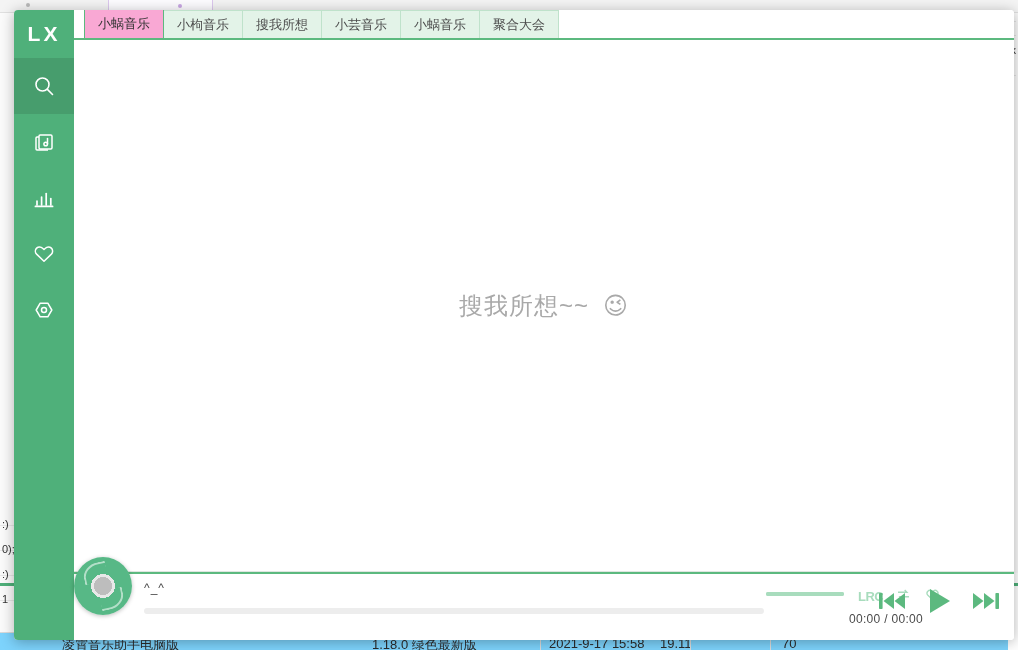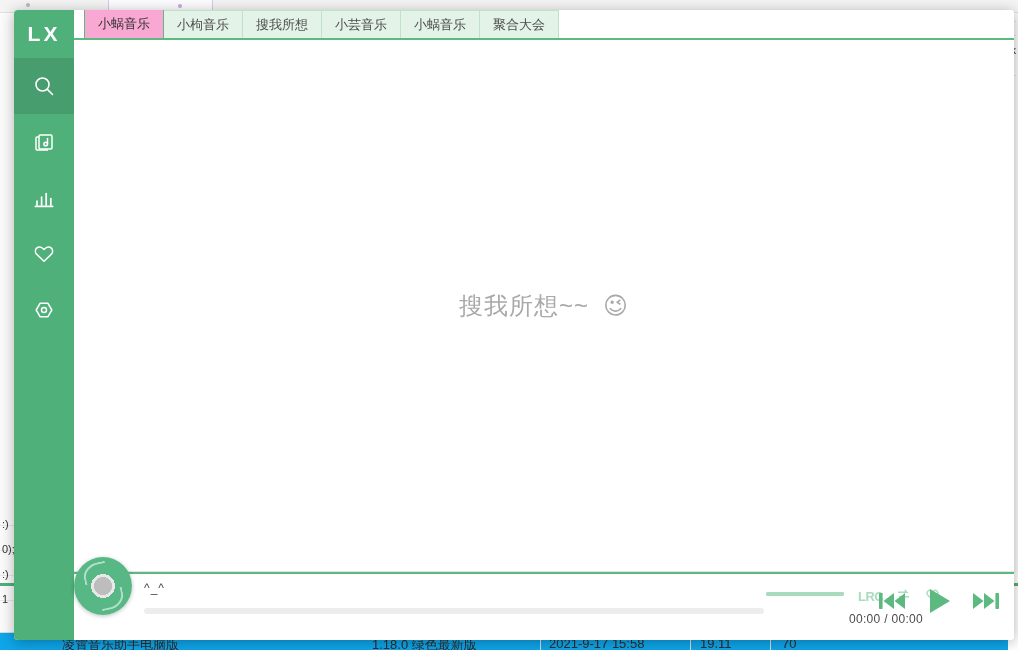--- a/index.html
+++ b/index.html
@@ -54,21 +54,21 @@
   .bg-rchar {
     position: absolute; right: 2px; top: 44px;
     font-size: 11px; color: #333;
   }
   .bg-greenline {
     position: absolute; left: 0; top: 583px; width: 1018px; height: 3px;
     background: #4fb07a;
   }
   .bg-bottomtable {
     position: absolute; left: 0; top: 632px; width: 1008px; height: 18px;
-    background: #0ea5e9; border-top: 1px solid #dadada;
+    background: #7dd3fc; border-top: 1px solid #dadada;
     overflow: hidden;
     padding-left: 48px;
   }
   .bg-cell {
     position: absolute; top: 3px;
     font-size: 13px; color: #2b2b2b; white-space: nowrap;
   }
   .bg-vline {
     position: absolute; top: 0; width: 1px; height: 18px; background: #dcdcdc;
   }
@@ -314,21 +314,21 @@
     <div class="bg-rline" style="top:62px"></div>
   </div>
   <div class="bg-rchar">k</div>
 
   <div class="bg-greenline"></div>
 
   <div class="bg-bottomtable">
     <div class="bg-cell" style="left:62px">凌霄音乐助手电脑版</div>
     <div class="bg-cell" style="left:372px">1.18.0 绿色最新版</div>
     <div class="bg-cell" style="left:549px">2021-9-17 15:58</div>
-    <div class="bg-cell" style="left:700px">19.11</div>
+    <div class="bg-cell" style="left:660px">19.11</div>
     <div class="bg-cell" style="left:782px">70</div>
     <div class="bg-vline" style="left:540px"></div>
     <div class="bg-vline" style="left:690px"></div>
     <div class="bg-vline" style="left:770px"></div>
   </div>
 </div>
 
 <div id="app-window">
 
   <div id="sidebar">

